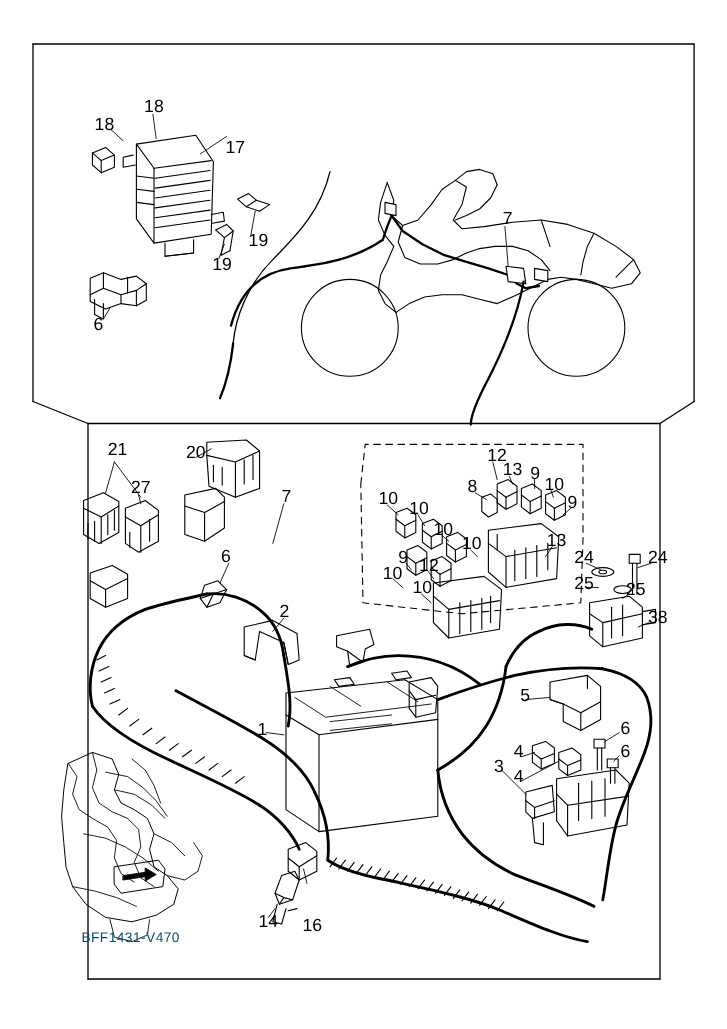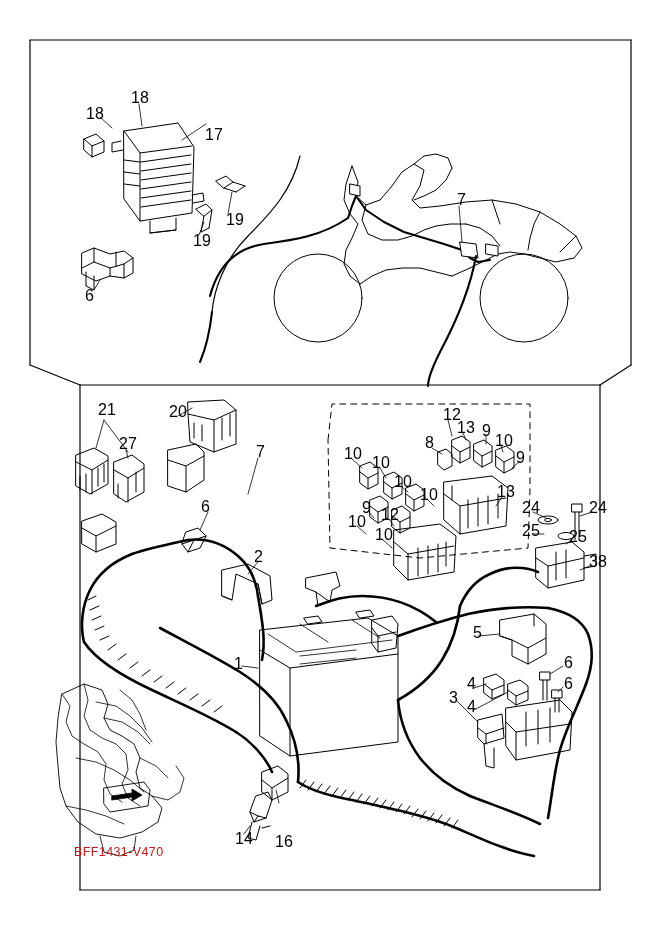--- a/index.html
+++ b/index.html
@@ -1,20 +1,20 @@
 <!DOCTYPE html>
 <html><head>
 <meta charset="utf-8">
 <style>
   html,body{margin:0;padding:0;background:#ffffff;}
   body{width:661px;height:935px;font-family:"Liberation Sans",sans-serif;color:#000;}
   #stage{position:relative;width:661px;height:935px;overflow:hidden;background:#fff;}
   svg.layer{position:absolute;left:0;top:0;width:661px;height:935px;}
   .cal{position:absolute;font-size:16px;font-family:"Liberation Sans",sans-serif;color:#000;line-height:1;white-space:nowrap;}
-  .partcode{position:absolute;font-size:12.5px;letter-spacing:.4px;font-family:"Liberation Sans",sans-serif;color:#b91c1c;}
+  .partcode{position:absolute;font-size:12.5px;letter-spacing:.4px;font-family:"Liberation Sans",sans-serif;color:#0c4a6e;}
 </style>
 </head>
 <body>
 
 <div id="stage">
 
   <svg class="layer" viewBox="0 0 661 935" xmlns="http://www.w3.org/2000/svg">
     <g fill="none" stroke="#000" stroke-width="1" stroke-linecap="round" stroke-linejoin="round">
 
       <path d="M30 40 L631 40" stroke-width="1.2"></path>

